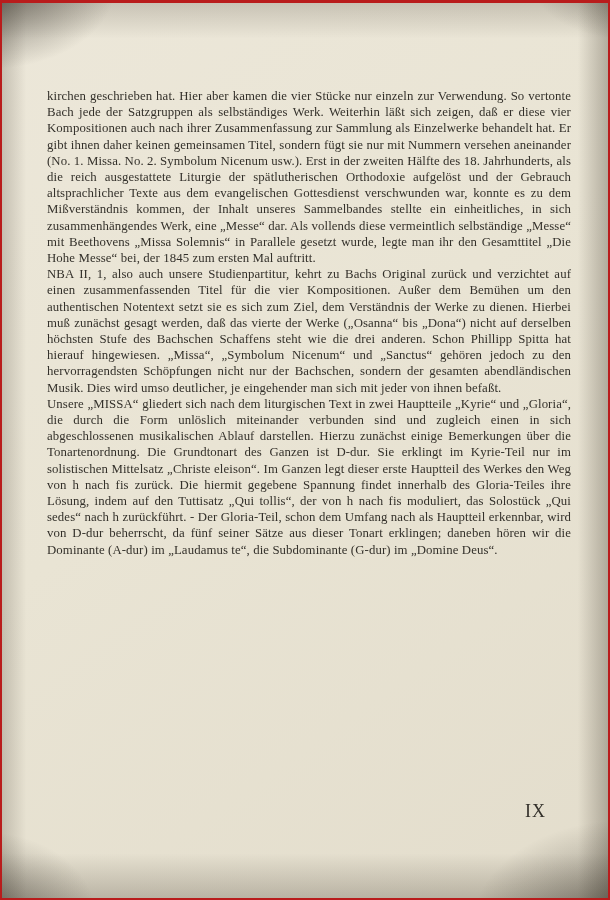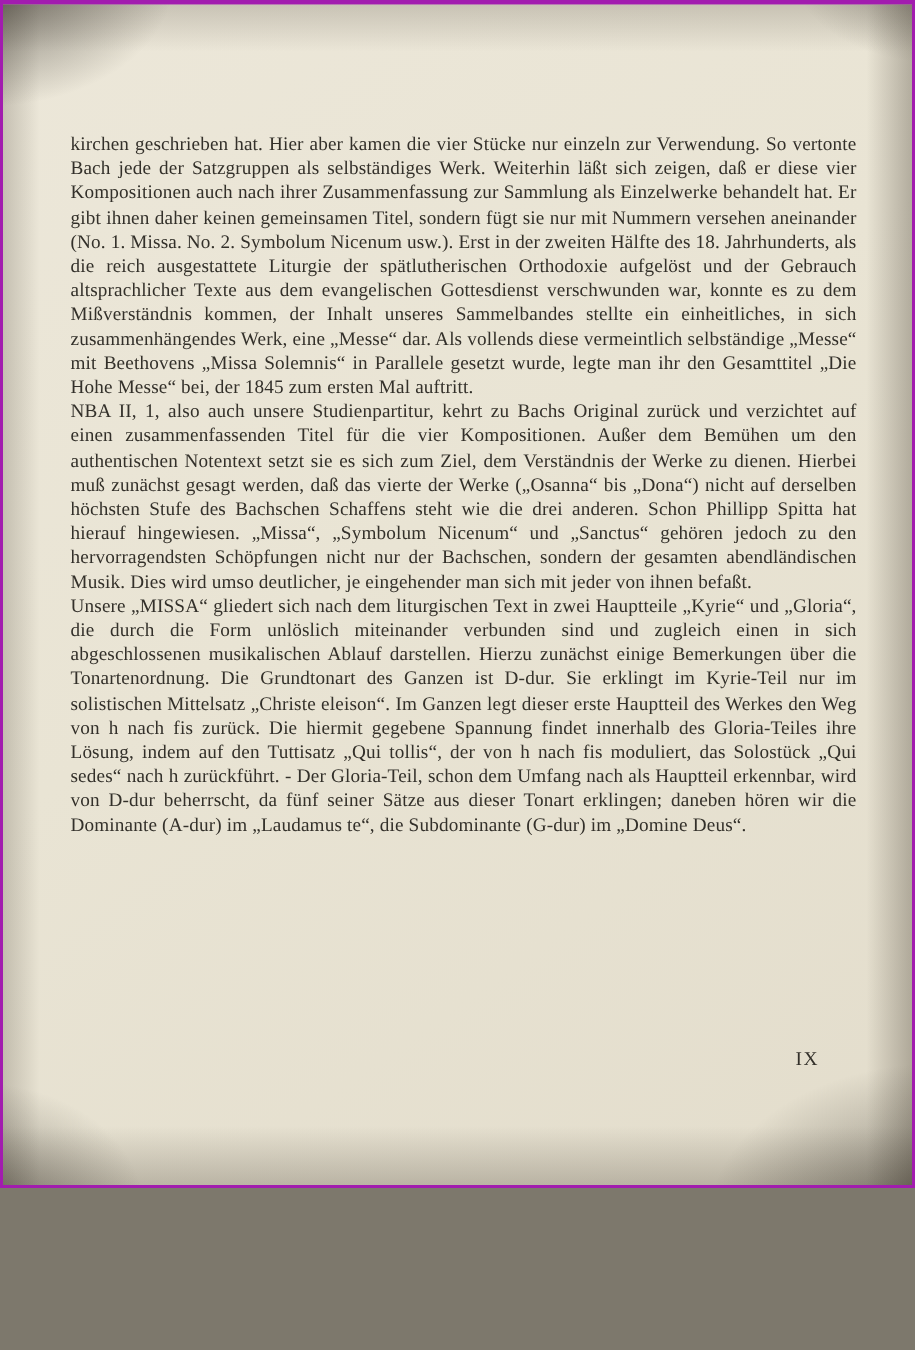--- a/index.html
+++ b/index.html
@@ -8,22 +8,22 @@
     width: 610px;
     height: 900px;
     overflow: hidden;
     background: #7d786c;
     font-family: "Liberation Serif", "DejaVu Serif", serif;
   }
 
   .scan-wrap {
     position: relative;
     width: 610px;
-    height: 792px;
-    background: #a21caf;
+    height: 900px;
+    background: #b91c1c;
   }
 
   .page {
     position: absolute;
     left: 2px;
     top: 3px;
     right: 2px;
     bottom: 2px;
     background: linear-gradient(145deg, #ece7d9 0%, #e9e4d4 45%, #e3ddcc 100%);
     color: #33302a;
@@ -60,21 +60,21 @@
   .text-block p {
     margin: 0;
     padding: 0;
     text-indent: 0;
   }
 
   .page-number {
     position: absolute;
     right: 62px;
     bottom: 76px;
-    font-size: 13px;
+    font-size: 18px;
     letter-spacing: 1px;
     color: #33302a;
     margin-left: 15px;
   }
 </style>
 </head>
 <body>
 
 <div class="scan-wrap">
   <div class="page">

